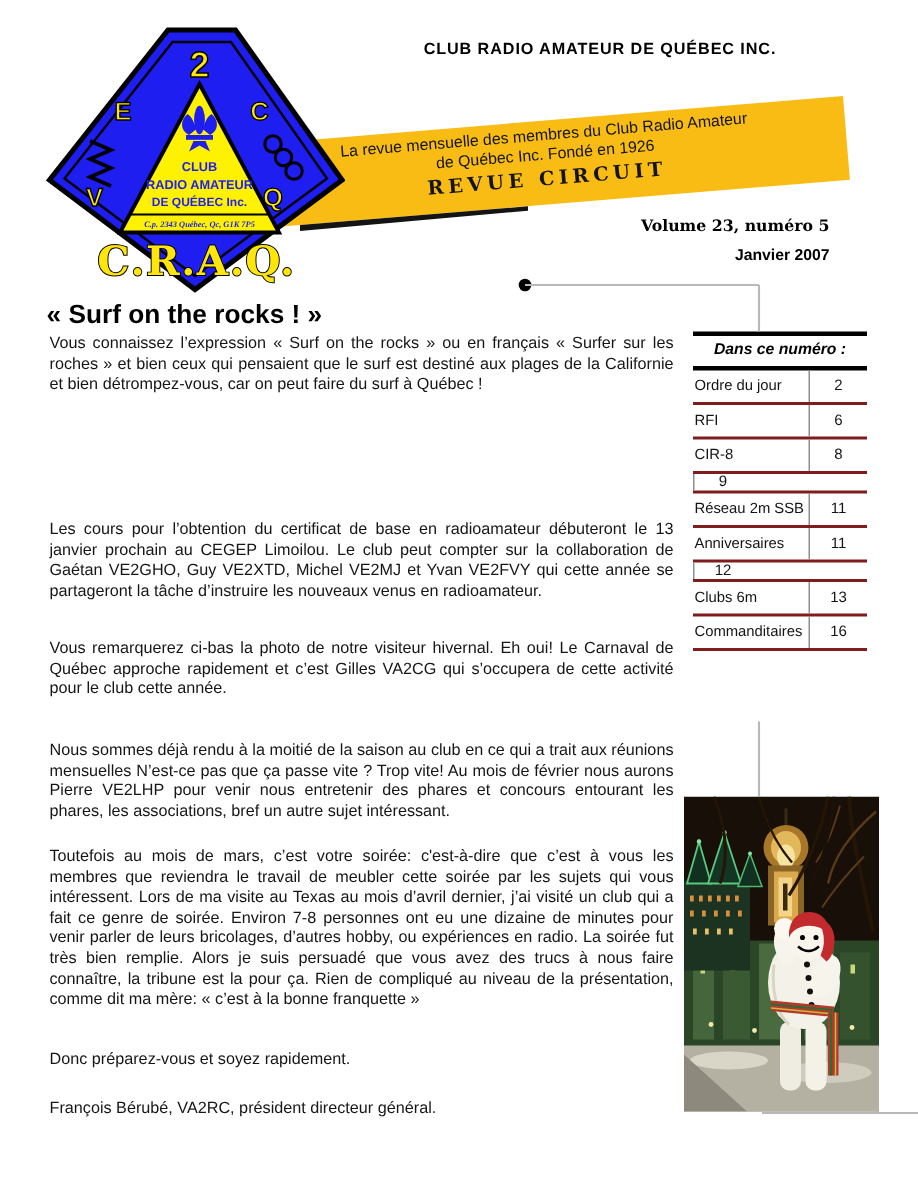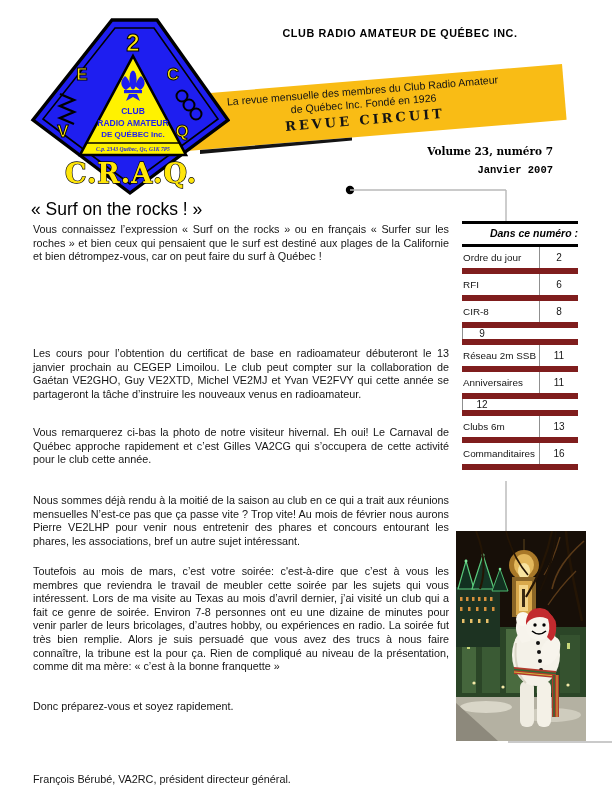--- a/index.html
+++ b/index.html
@@ -12,40 +12,40 @@
 
   .banner{position:absolute;left:160px;top:64px;width:402px;height:56px;
           transform:rotate(-4.7deg);transform-origin:100% 0;
           text-align:center;z-index:1;padding-top:4px;box-sizing:border-box;}
   .banner .l1,.banner .l2{font-size:10.6px;line-height:13px;color:#141414;}
   .banner .l3{font-family:"DejaVu Serif",serif;font-size:13px;letter-spacing:3px;
               margin-top:2px;color:#141414;font-weight:600;}
 
   .volume-line{position:absolute;right:59px;top:145px;font-family:"DejaVu Serif",serif;
                font-weight:bold;font-size:10.5px;color:#000;}
-  .date-line{position:absolute;right:59px;top:164px;font-family:Liberation Mono, monospace;
+  .date-line{position:absolute;right:59px;top:164px;font-family:Liberation Sans, sans-serif;
              font-weight:bold;font-size:10.5px;color:#000;}
 
   .logo-svg{position:absolute;left:30px;top:8px;width:200px;height:188px;z-index:3;}
   .overlay-svg{position:absolute;left:0;top:0;width:612px;height:792px;z-index:2;pointer-events:none;}
 
   
-  .article-title{position:absolute;left:31px;top:199px;font-size:17.5px;font-weight:normal;color:#000;}
+  .article-title{position:absolute;left:31px;top:199px;font-size:17.5px;font-weight:bold;color:#000;}
   .para{position:absolute;left:33px;width:416px;font-size:10.8px;line-height:13.6px;
         text-align:justify;color:#161616;}
   .closing{position:absolute;left:33px;top:700px;font-size:10.8px;color:#161616;}
-  .signature{position:absolute;left:33px;top:733px;font-size:10.8px;color:#161616;margin-top:40px;}
+  .signature{position:absolute;left:33px;top:733px;font-size:10.8px;color:#161616;}
 
   
   .toc-rule-top{position:absolute;left:462px;top:221px;width:116px;height:3px;background:#000;}
-  .toc-title{position:absolute;left:462px;top:227px;width:116px;text-align:right;
+  .toc-title{position:absolute;left:462px;top:227px;width:116px;text-align:center;
              font-size:10.5px;font-weight:bold;font-style:italic;color:#000;}
   .toc-rule-mid{position:absolute;left:462px;top:244px;width:116px;height:2.5px;background:#000;}
   .toc-rows{position:absolute;left:462px;top:247px;width:116px;}
-  .toc-row{display:flex;border-bottom:6px solid #7f1d1d;}
+  .toc-row{display:flex;border-bottom:2px solid #7f1d1d;}
   .toc-label{flex:1;padding:4.5px 2px 4.5px 1px;font-size:9.9px;line-height:12px;color:#141414;}
   .toc-page{width:38px;border-left:1px solid #8f8f8f;display:flex;align-items:center;
             justify-content:center;font-size:10px;color:#141414;}
 
   .photo-svg{position:absolute;left:456px;top:531px;width:130px;height:210px;}
 </style>
 </head>
 <body>
 
 <div class="page">
@@ -86,21 +86,21 @@
   </svg>
 
   <div class="org-title">CLUB RADIO AMATEUR DE QUÉBEC INC.</div>
 
   <div class="banner" style="background:#F9BC15">
     <div class="l1">La revue mensuelle des membres du  Club Radio Amateur</div>
     <div class="l2">de Québec Inc. Fondé en 1926</div>
     <div class="l3">REVUE CIRCUIT</div>
   </div>
 
-  <div class="volume-line">Volume 23, numéro  7</div>
+  <div class="volume-line">Volume 23, numéro  5</div>
   <div class="date-line">Janvier 2007</div>
 
   <svg class="overlay-svg" aria-hidden="true">
     <polygon points="200,150 352,137.5 352,140.5 200,154" fill="#141414"></polygon>
     <circle cx="350" cy="190" r="4.2" fill="#000"></circle>
     <line x1="350" y1="190" x2="506" y2="190" stroke="#b8b8b8" stroke-width="1.4"></line>
     <line x1="506" y1="190" x2="506" y2="221" stroke="#b8b8b8" stroke-width="1.4"></line>
     <line x1="506" y1="481" x2="506" y2="531" stroke="#b8b8b8" stroke-width="1.4"></line>
     <line x1="508" y1="742" x2="612" y2="742" stroke="#b8b8b8" stroke-width="1.4"></line>
   </svg>

